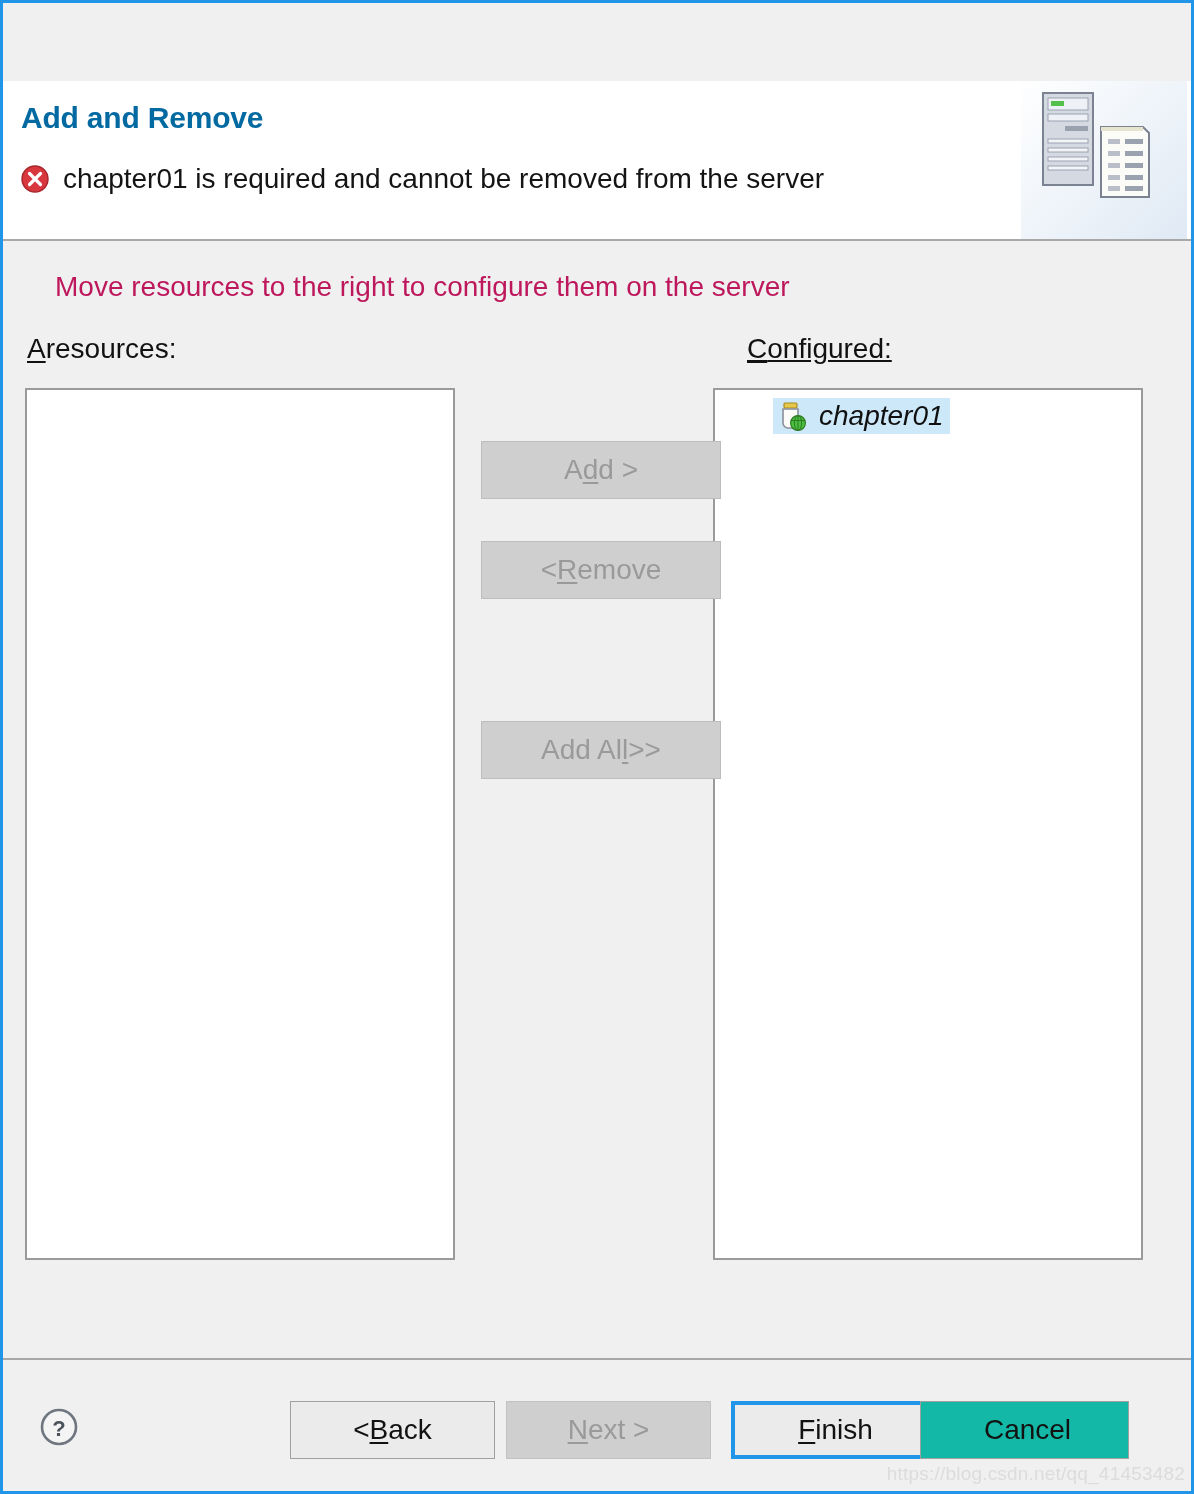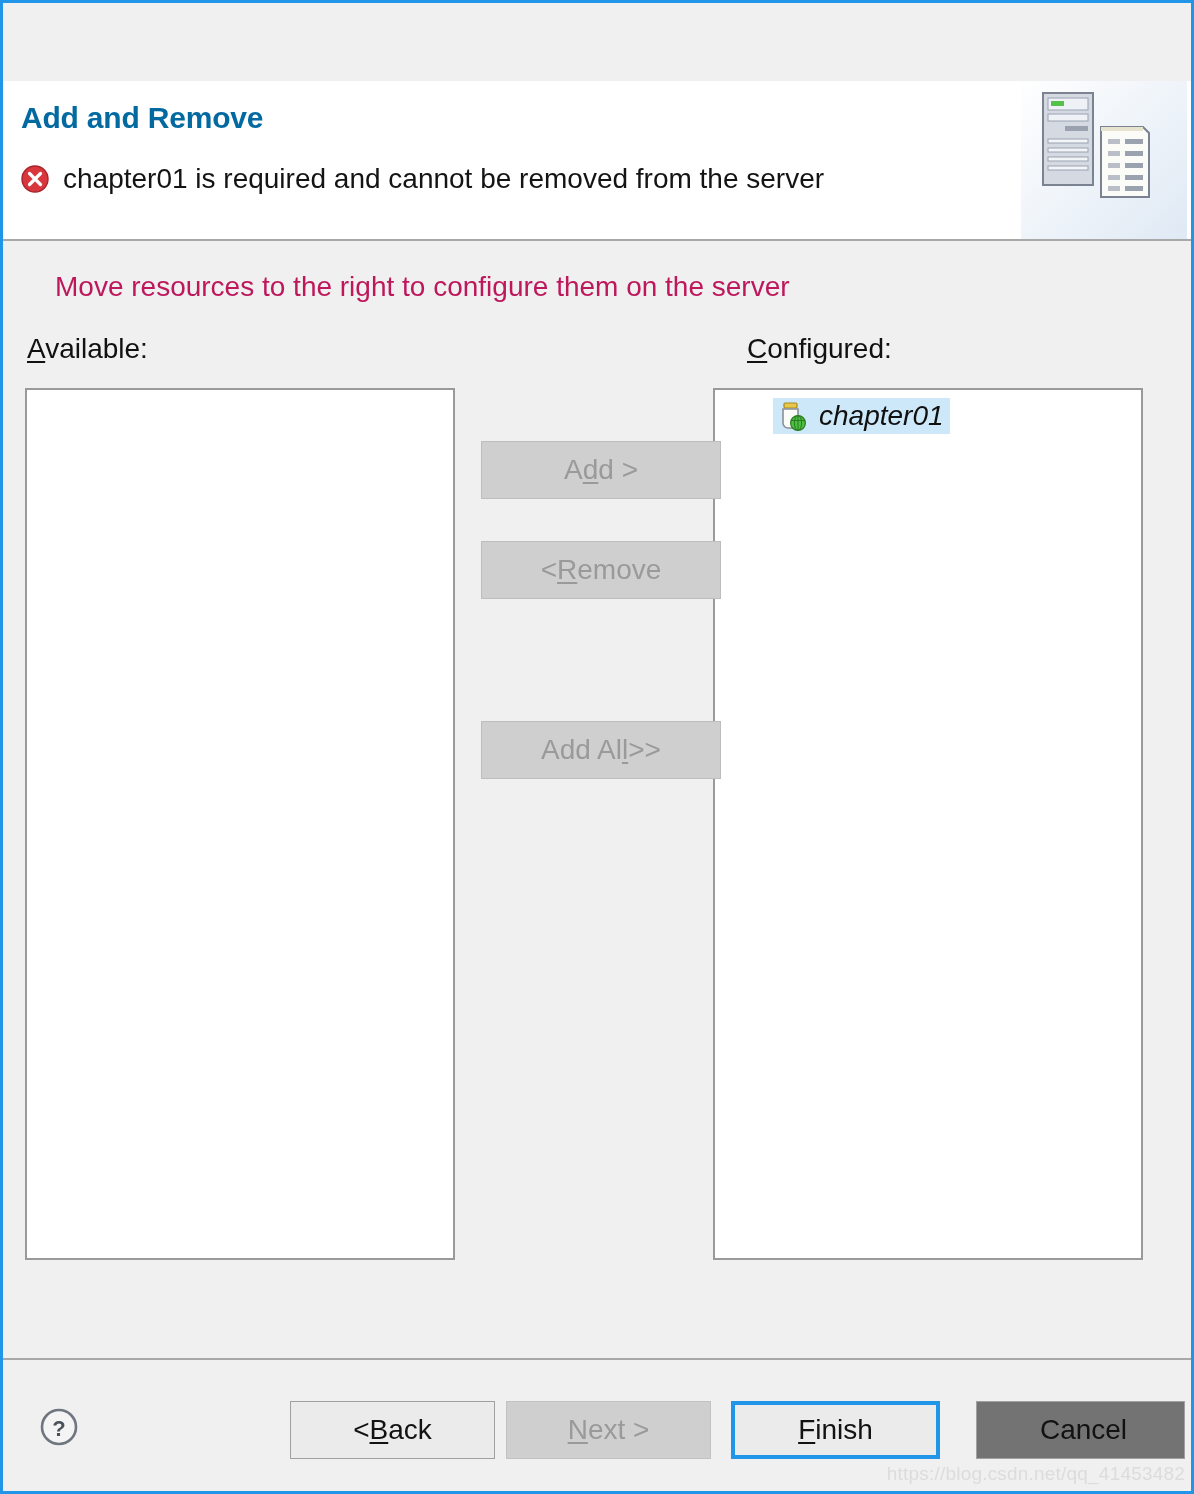--- a/index.html
+++ b/index.html
@@ -114,21 +114,21 @@
     margin-left: 28px;
   }
   .col-label {
     position: absolute;
     top: 330px;
     font-size: 28px;
     color: #111111;
     white-space: nowrap;
   }
   #label-available  { left: 24px; }
-  #label-configured { left: 744px; }
+  #label-configured { left: 744px; text-decoration: underline; }
   .mn { text-decoration: underline; text-underline-offset: 3px; }
 
   .listbox {
     position: absolute;
     top: 385px;
     height: 872px;
     background: #ffffff;
     border: 2px solid #9a9a9a;
     overflow: hidden;
   }
@@ -215,22 +215,22 @@
   }
   #btn-finish {
     left: 728px; width: 209px;
     background: #ebebeb;
     border: 1px solid #a0a0a0;
     outline: 4px solid #2196e8;
     outline-offset: -4px;
     color: #121212;
   }
   #btn-cancel {
-    left: 973px; width: 209px;
-    background: #737373;
+    left: 917px; width: 209px;
+    background: #14b8a6;
     border: 1px solid #a0a0a0;
     color: #121212;
     padding-left: 6px;
   }
 
   #watermark {
     position: absolute;
     right: 6px; bottom: 6px;
     font-size: 19px;
     color: #dcdcdc;
@@ -289,21 +289,21 @@
         <rect x="104" y="88" width="18" height="5"></rect>
         <rect x="104" y="100" width="18" height="5"></rect>
         <rect x="104" y="111" width="18" height="5"></rect>
       </g>
     </svg>
   </div>
   <div id="header-sep"></div>
 
   <div id="instruction">Move resources to the right to configure them on the server</div>
 
-  <div class="col-label" id="label-available"><span class="mn">A</span><span>vailable:</span></div>
+  <div class="col-label" id="label-available"><span class="mn">A</span><span>resources:</span></div>
 
   <div class="col-label" id="label-configured"><span class="mn">C</span><span>onfigured:</span></div>
 
   <div class="listbox" id="list-available"></div>
 
   <div class="listbox" id="list-configured">
     <div class="list-item">
       <span class="sel">
         <svg class="item-icon" viewBox="0 0 32 32" aria-hidden="true">
           <rect x="9" y="3" width="13" height="5" rx="1.2" fill="#e8c84b" stroke="#a8891e" stroke-width="1.2"></rect>

